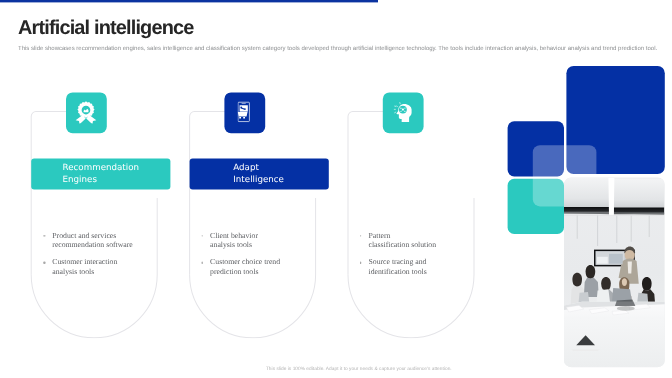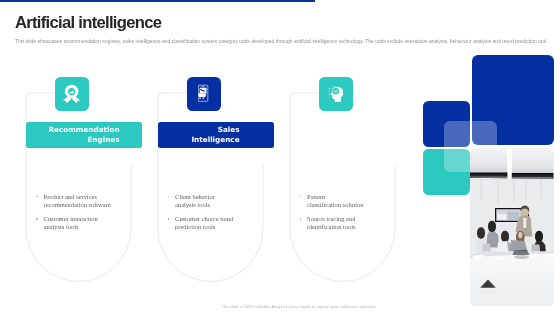--- a/index.html
+++ b/index.html
@@ -13,23 +13,23 @@
 
   
   .title{position:absolute;left:15px;top:13.5px;font-size:16.6px;font-weight:bold;
          color:#262626;letter-spacing:-0.7px;line-height:17px;}
   .subtitle{position:absolute;left:15px;top:38px;width:532px;font-size:5px;
             color:#8e9092;line-height:6px;letter-spacing:0.0px;white-space:nowrap;}
 
   
   .card{position:absolute;top:92px;width:107px;height:190px;}
   .card svg{display:block;}
-  .banner{position:absolute;top:122px;width:116px;height:26px;border-radius:2.5px;
-          display:flex;align-items:center;justify-content:center;text-align:right;
-          color:#fff;font-size:7.25px;font-weight:bold;line-height:10.3px;letter-spacing:0px;font-family:"DejaVu Sans",sans-serif;}
+  .banner{position:absolute;top:132px;width:116px;height:26px;border-radius:2.5px;
+          display:flex;align-items:center;justify-content:center;text-align:left;
+          color:#fff;font-size:7.25px;font-weight:normal;line-height:10.3px;letter-spacing:0px;font-family:"DejaVu Sans",sans-serif;}
   .iconbox{position:absolute;top:76.5px;width:34px;height:34px;border-radius:5.5px;
            display:flex;align-items:center;justify-content:center;}
   .bullets{position:absolute;width:80px;font-size:6.45px;color:#5c5e62;line-height:8.3px;
            font-family:"Liberation Serif",serif;}
   .bullets li{margin-bottom:5.8px;}
 
   
   .sq{position:absolute;border-radius:6px;}
   .photo{position:absolute;left:470px;top:148px;width:83.5px;height:157.5px;
          border-radius:6px;overflow:hidden;background:#eff0f1;}
@@ -97,21 +97,21 @@
         <circle cx="27.5" cy="27.5" r="3.4"></circle>
       </g>
       <g fill="#ffffff">
         <path d="M0.5 38.5 h37 l-4.0 16.5 h-29 z"></path>
         <rect x="6" y="57.5" width="7" height="5" rx="1"></rect>
         <rect x="21" y="57.5" width="7" height="5" rx="1"></rect>
       </g>
     </svg>
   </div>
   <div class="banner" style="left:157.5px;background:#0430A4">
-    <span>Sales
+    <span>Adapt
 Intelligence</span>
   </div>
   <ul class="bullets" style="left:175.1px;top:192.5px">
     <li>Client behavior
 analysis tools</li>
     <li>Customer choice trend
 prediction tools</li>
   </ul>
 
   <div class="card" style="left:288.5px">

